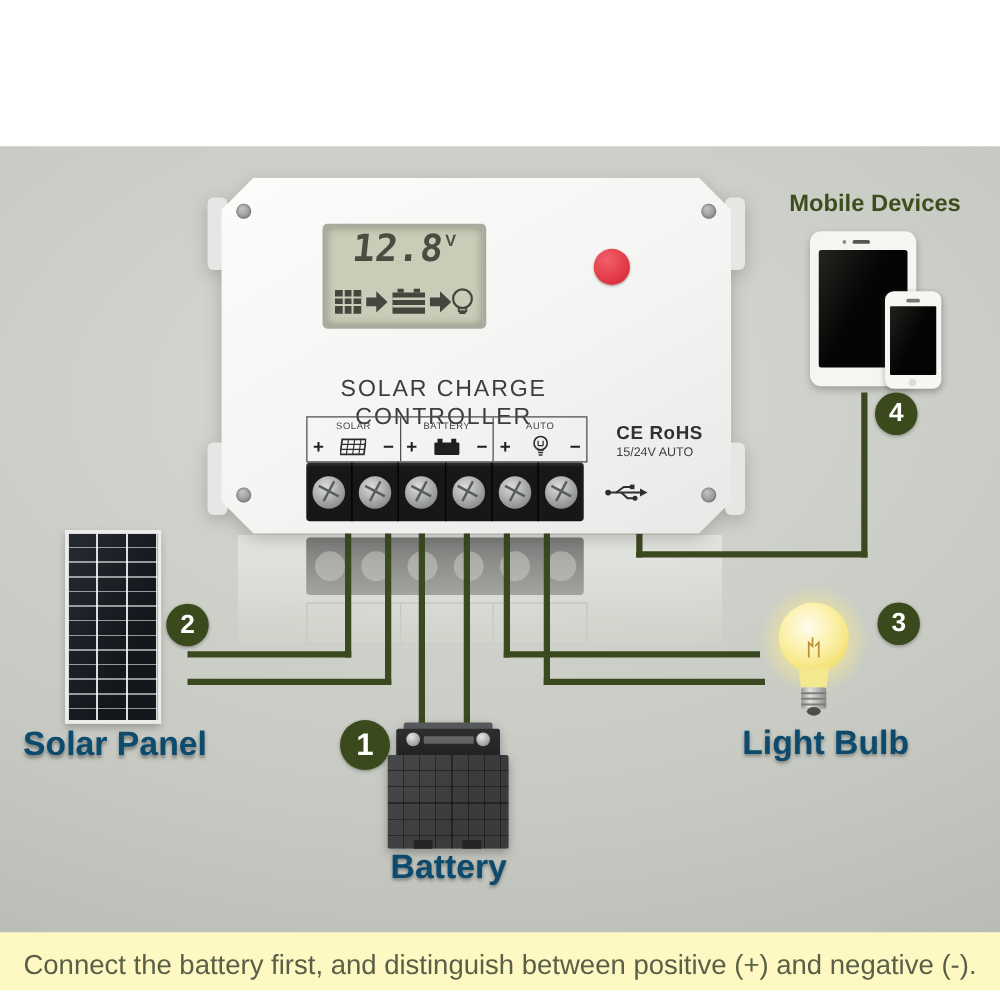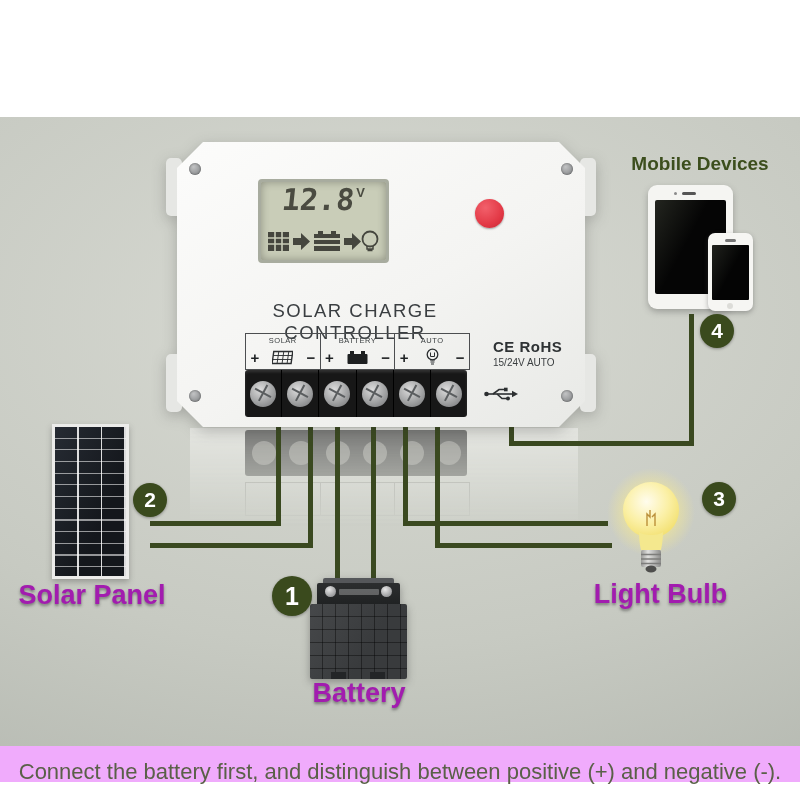--- a/index.html
+++ b/index.html
@@ -4,21 +4,21 @@
 <style>
   html,body{margin:0;padding:0;background:#fff;}
   .canvas{position:relative;width:800px;height:800px;overflow:hidden;background:#fff;
           font-family:"Liberation Sans",sans-serif;}
   
   .band-top{position:absolute;left:0;top:0;width:800px;height:117px;background:#fff;}
   .page-title{margin:0;padding-top:20px;text-align:center;font-size:48px;font-weight:800;
               letter-spacing:-1px;color:#4a6627;}
   .stage{position:absolute;left:0;top:117px;width:800px;height:629px;
          background:radial-gradient(120% 95% at 46% 32%, #d8dad3 0%, #c7cac2 55%, #b1b5ad 100%);}
-  .band-bottom{position:absolute;left:0;top:746px;width:800px;height:36px;background:#f0abfc;}
+  .band-bottom{position:absolute;left:0;top:746px;width:800px;height:46px;background:#fef9c3;}
   .footer-note{margin:0;padding-top:13px;text-align:center;font-size:22px;color:#5a6048;}
 
   
   .wire{position:absolute;background:#3a4920;}
 
   
   .ghost{position:absolute;left:190px;top:428px;width:388px;height:108px;
          -webkit-mask-image:linear-gradient(to bottom,rgba(0,0,0,.95),rgba(0,0,0,0) 92%);
          mask-image:linear-gradient(to bottom,rgba(0,0,0,.95),rgba(0,0,0,0) 92%);}
   .ghost-panel{position:absolute;inset:0;background:rgba(250,250,248,.5);border-radius:0 0 16px 16px;}
@@ -114,21 +114,21 @@
   .ph-home{position:absolute;left:19px;top:70px;width:6px;height:6px;border-radius:50%;background:#dcdcd8;}
 
   
   .bulb{position:absolute;left:596px;top:466px;}
 
   
   .badge{position:absolute;border-radius:50%;background:#3a4a1d;color:#fff;font-weight:bold;
          display:flex;align-items:center;justify-content:center;box-shadow:0 1px 3px rgba(0,0,0,.35);}
   .badge-lg{width:40px;height:40px;font-size:25px;}
   .badge-sm{width:34px;height:34px;font-size:21px;}
-  .comp-label{position:absolute;color:#a21caf;font-weight:bold;font-size:27px;text-align:center;
+  .comp-label{position:absolute;color:#0c4a6e;font-weight:bold;font-size:27px;text-align:center;
               text-shadow:0 2px 3px rgba(55,55,55,.55);}
   .mobile-label{position:absolute;color:#3c4e1d;font-weight:bold;font-size:19px;text-align:center;
                 text-shadow:none;}
 </style>
 </head>
 <body>
 
 <div class="canvas">
 
 

